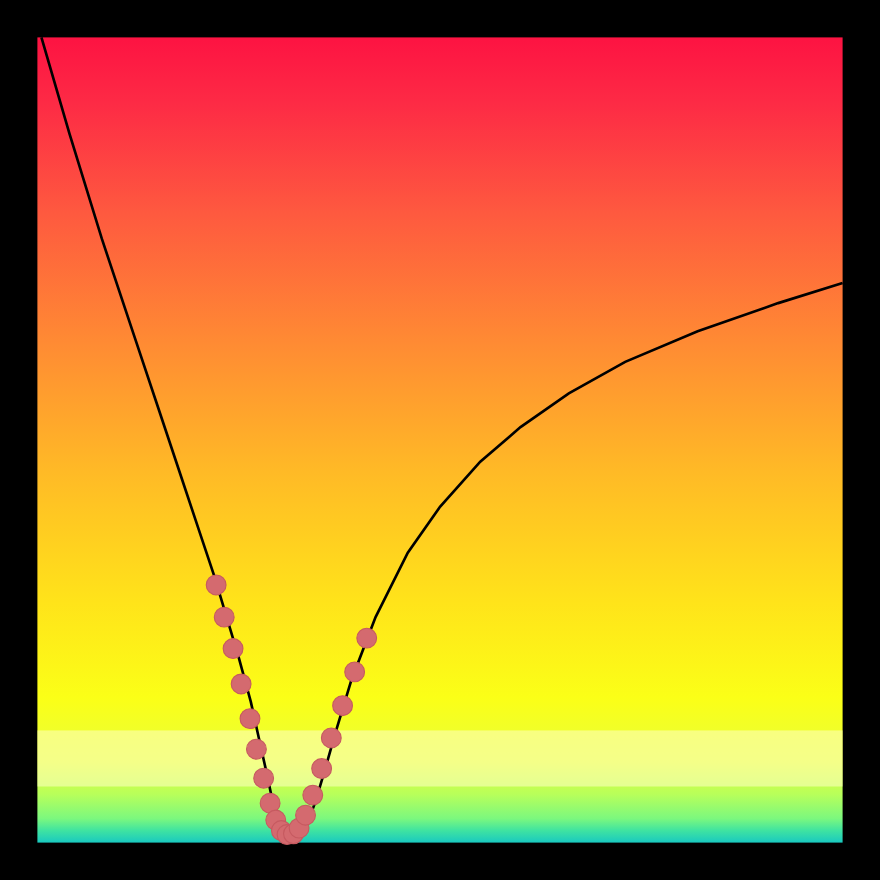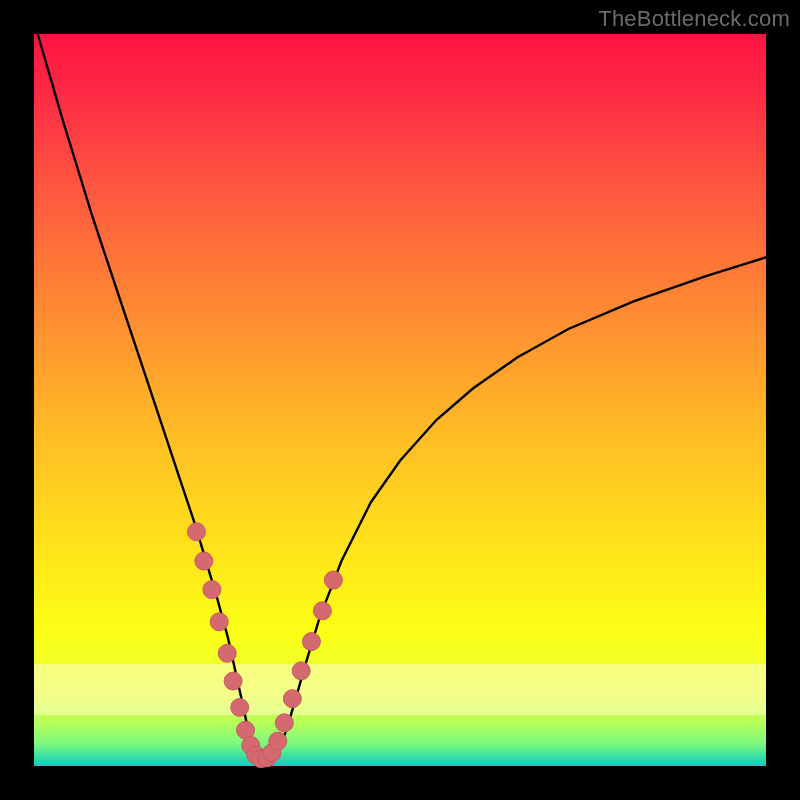--- a/index.html
+++ b/index.html
@@ -92,14 +92,13 @@
           <circle cx="243.76" cy="707.11" r="9" fill="#d46a6f" stroke="#c65a60" stroke-width="1"></circle>
           <circle cx="250.34" cy="688.81" r="9" fill="#d46a6f" stroke="#c65a60" stroke-width="1"></circle>
           <circle cx="258.40" cy="664.66" r="9" fill="#d46a6f" stroke="#c65a60" stroke-width="1"></circle>
           <circle cx="267.18" cy="636.84" r="9" fill="#d46a6f" stroke="#c65a60" stroke-width="1"></circle>
           <circle cx="277.43" cy="607.56" r="9" fill="#d46a6f" stroke="#c65a60" stroke-width="1"></circle>
           <circle cx="288.41" cy="576.82" r="9" fill="#d46a6f" stroke="#c65a60" stroke-width="1"></circle>
           <circle cx="299.39" cy="546.07" r="9" fill="#d46a6f" stroke="#c65a60" stroke-width="1"></circle>
         </g>
     </svg>
   </div>
-  <div class="watermark">TheBottleneck.com</div>
 </div>
 
 </body></html>

